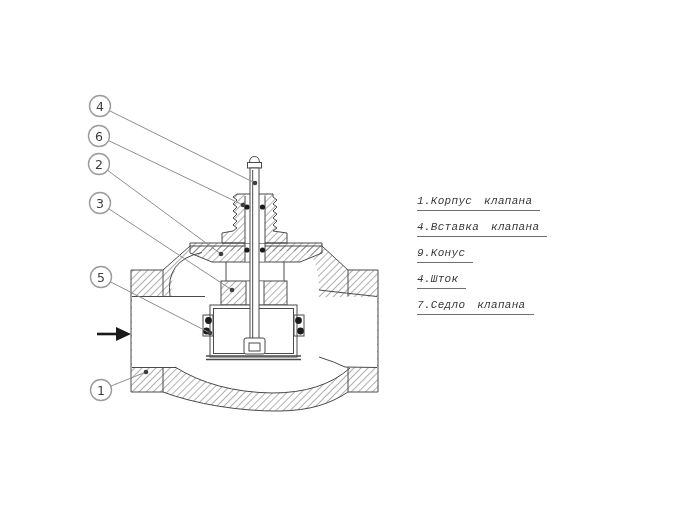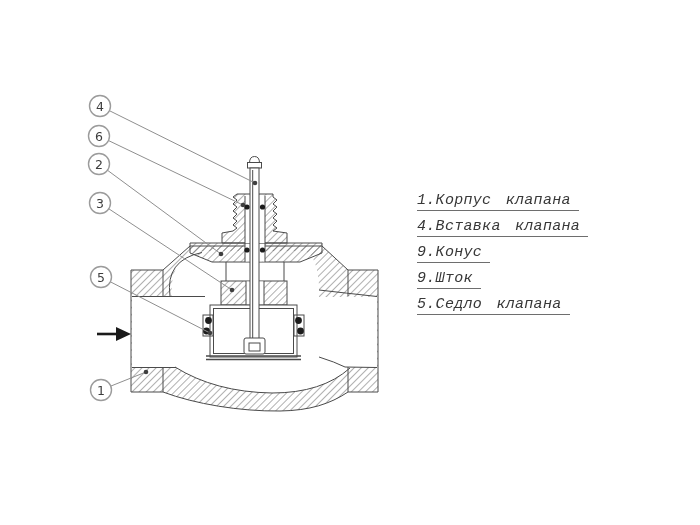--- a/index.html
+++ b/index.html
@@ -6,21 +6,21 @@
   .stage{
     position:relative;width:700px;height:525px;background:#ffffff;overflow:hidden;
     font-family:"Liberation Sans",sans-serif;
   }
   .drawing{position:absolute;left:0;top:0;}
   
   .legend{
     position:absolute;left:417px;top:192px;
     font-family:"Liberation Mono","DejaVu Sans Mono",monospace;
     font-style:italic;
-    font-size:15px;color:#383838;
+    font-size:11px;color:#383838;
   }
   .legend-item{
     display:table;
     line-height:18px;height:18px;
     border-bottom:1px solid #6e6e6e;
     margin-bottom:7px;
     padding-right:8px;
     white-space:pre;
     word-spacing:5px;
     letter-spacing:0.3px;
@@ -164,17 +164,17 @@
     <g>
       <circle class="callout-circle" cx="101" cy="390" r="10.5"></circle>
       <text class="callout-num" x="101" y="394.5">1</text>
     </g>
   </svg>
 
   <div class="legend">
     <div class="legend-item">1.Корпус клапана</div>
     <div class="legend-item">4.Вставка клапана</div>
     <div class="legend-item">9.Конус</div>
-    <div class="legend-item">9.Шток</div>
-    <div class="legend-item">5.Седло клапана</div>
+    <div class="legend-item">4.Шток</div>
+    <div class="legend-item">7.Седло клапана</div>
   </div>
 
 </div>
 
 </body></html>

